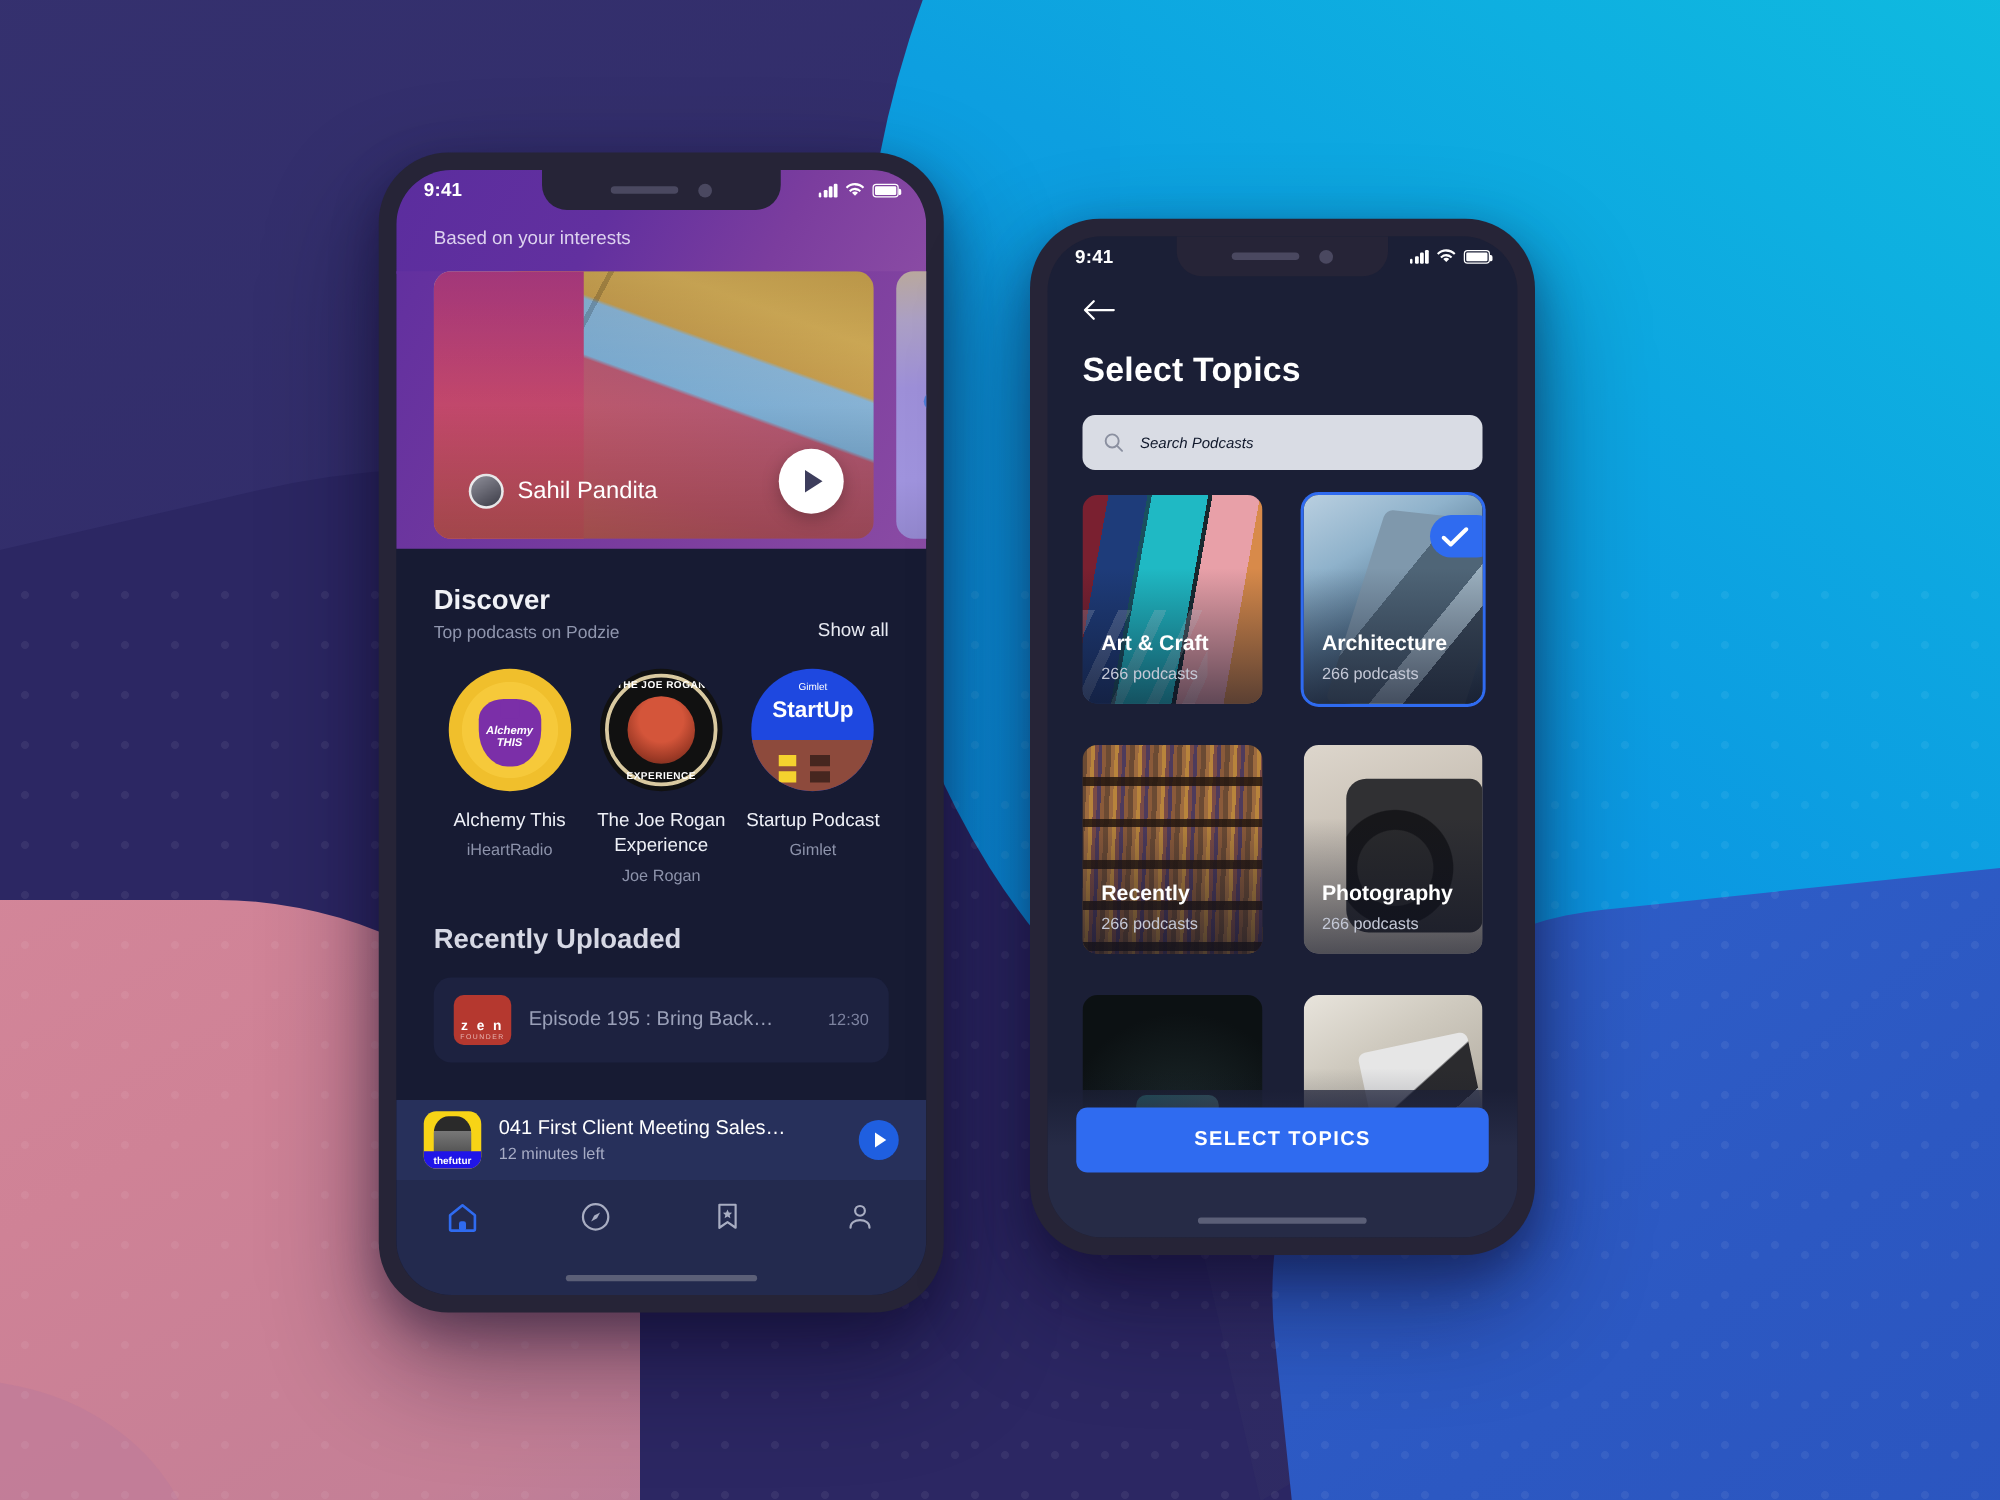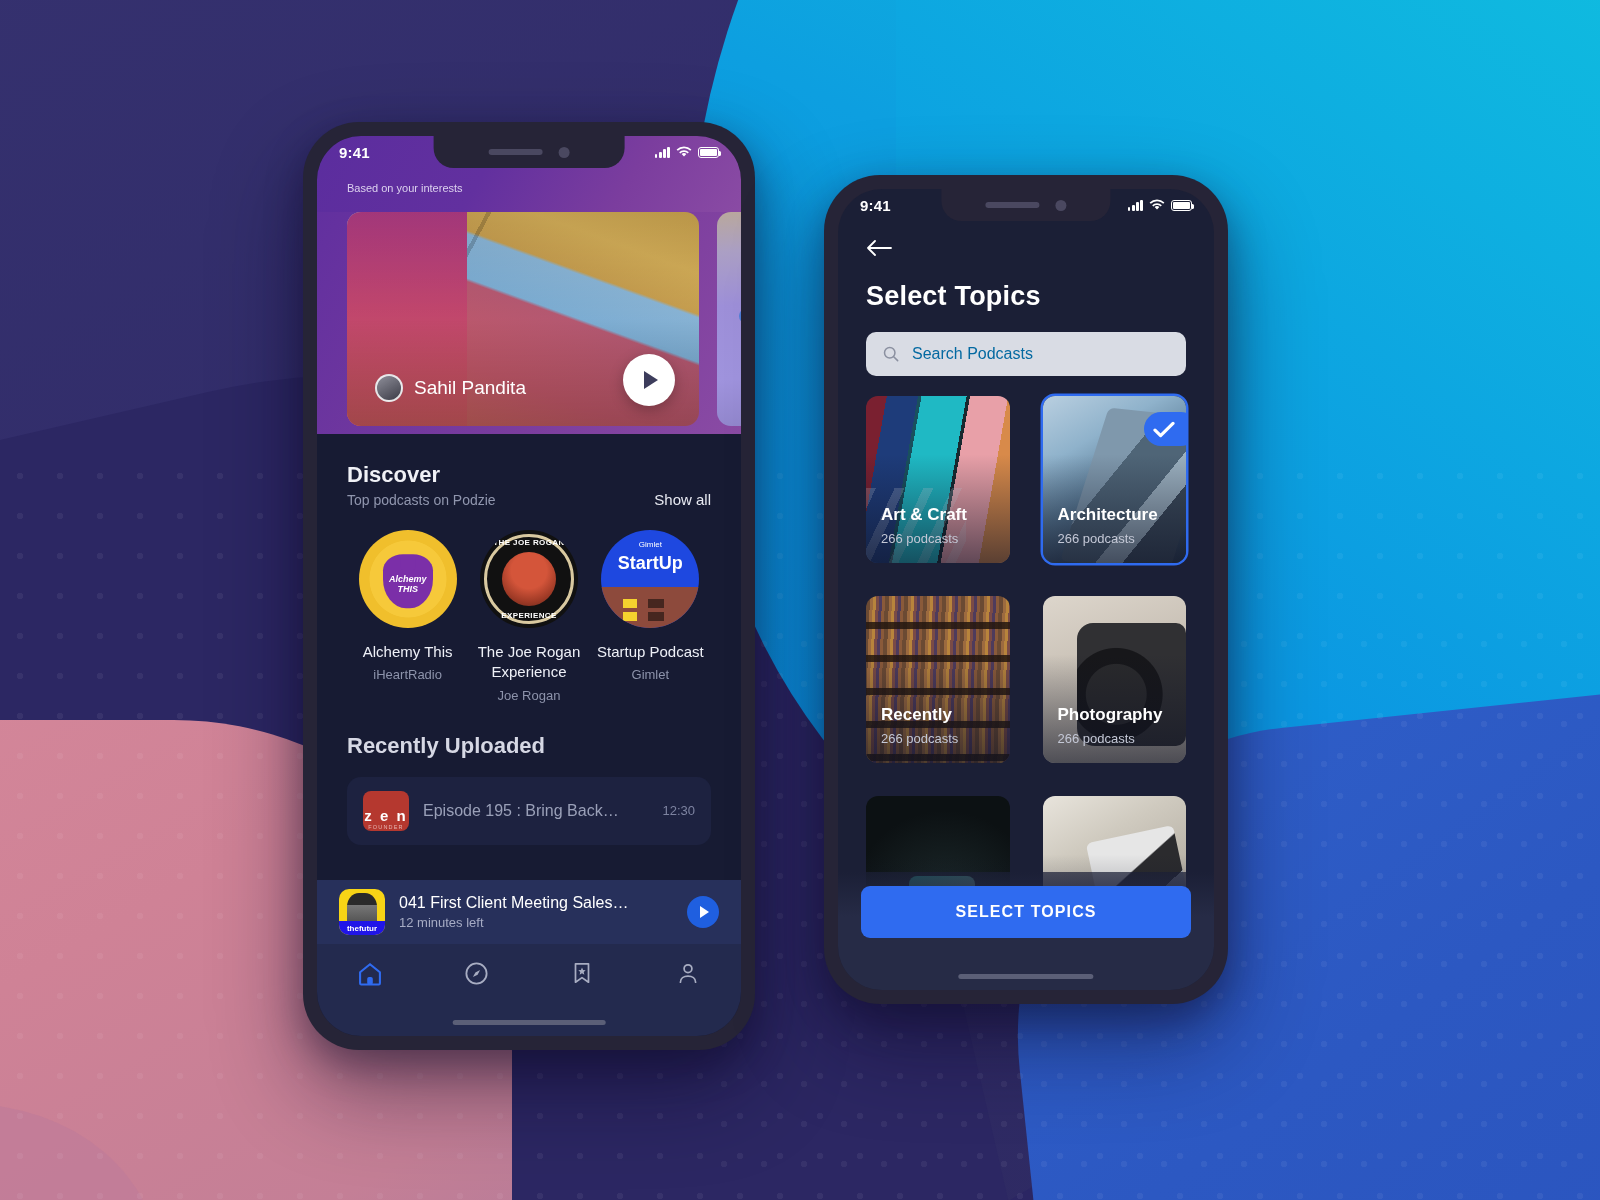--- a/index.html
+++ b/index.html
@@ -119,21 +119,21 @@
 
   
   #phone1 { left:303px; top:122px; width:452px; height:928px; }
   #phone1 .screen { background:#171b33; }
 
   .p1-header {
     position:relative; padding:42px 30px 20px;
     background:linear-gradient(120deg,#5b2d9e 0%,#62309f 40%,#7b3d9e 72%, #8a4ba4 100%);
   }
   .p1-title { font-size:25px; font-weight:bold; color:#fff; letter-spacing:.2px; }
-  .p1-sub { font-size:11px; color:#ddd2ef; margin-top:4px; }
+  .p1-sub { font-size:15px; color:#ddd2ef; margin-top:4px; }
 
   .hero-wrap { position:relative; height:222px; margin-top:-2px;
                background:linear-gradient(120deg,#62309f 0%,#7b3d9e 60%,#8a4ba4 100%); }
   .hero-card {
     position:absolute; left:30px; top:0; width:352px; height:214px;
     border-radius:14px; overflow:hidden;
   }
   .hero-img { position:absolute; inset:0;
     background:
       linear-gradient(118deg, transparent 0 30%, rgba(0,0,0,.18) 30% 31%, transparent 31%),
@@ -199,21 +199,21 @@
   .art-startup .win4 { position:absolute; left:48%; bottom:7%; width:16px; height:9px; background:#46261f;}
   .art-startup .gim { position:absolute; left:50%; top:10%; transform:translateX(-50%); color:#fff; font-size:8px;}
   .art-startup .su { position:absolute; left:50%; top:34%; transform:translate(-50%,-50%); color:#fff; font-size:18px; font-weight:bold;}
 
   .p1-recent { margin-top:30px; }
   .recent-title { font-size:22px; font-weight:bold; color:#d6d8e4; }
   .recent-card { margin-top:18px; background:#1d2240; border-radius:14px; padding:14px 16px;
                  display:flex; align-items:center; gap:14px; }
   .zen-art { width:46px; height:40px; border-radius:8px; background:#b5382f; display:flex;
              flex-direction:column; align-items:center; justify-content:center; flex:none; }
-  .zen-art .z1 { color:#fff; font-size:15px; letter-spacing:2px; font-weight:bold;margin-top:16px; }
+  .zen-art .z1 { color:#fff; font-size:11px; letter-spacing:2px; font-weight:bold;margin-top:16px; }
   .zen-art .z2 { color:#e6b4b0; font-size:5.5px; letter-spacing:1.2px; }
   .recent-ep { flex:1; color:#9aa0b8; font-size:16px; white-space:nowrap; overflow:hidden; }
   .recent-dur { color:#7d83a0; font-size:13px; }
 
   .miniplayer {
     position:absolute; left:0; right:0; bottom:92px; height:64px;
     background:#27305b; display:flex; align-items:center; gap:14px; padding:0 22px; z-index:20;
   }
   .mini-art { width:46px; height:46px; border-radius:10px; overflow:hidden; position:relative; background:#f7d416; flex:none;}
   .mini-art .person { position:absolute; left:50%; top:46%; transform:translate(-50%,-50%);
@@ -234,21 +234,21 @@
   
   #phone2 { left:824px; top:175px; width:404px; height:829px; }
   #phone2 .screen { background:#1b1f36; }
   .p2-inner { padding:46px 28px 0; }
   .back-arrow { width:26px; height:26px; color:#fff; display:flex; align-items:center; }
   .p2-title { margin-top:20px; font-size:27px; font-weight:bold; color:#fff; letter-spacing:.2px; }
   .search {
     margin-top:20px; height:44px; border-radius:10px; background:#d9dce4;
     display:flex; align-items:center; gap:12px; padding:0 16px;
   }
-  .search .ph { color:#0369a1; font-size:16px; }
+  .search .ph { color:#0f172a; font-size:12px;font-style:italic; }
 
   .topics { margin-top:20px; display:grid; grid-template-columns:1fr 1fr; gap:33px; }
   .topic { position:relative; height:167px; border-radius:12px; overflow:hidden; }
   .topic.selected { box-shadow:0 0 0 2.5px #2f6bf0; }
   .topic .shade { position:absolute; inset:0; background:linear-gradient(180deg, rgba(14,18,36,.0) 35%, rgba(14,18,36,.62) 100%); }
   .topic .tlabel { position:absolute; left:15px; bottom:38px; color:#fff; font-size:17px; font-weight:bold; }
   .topic .tcount { position:absolute; left:15px; bottom:17px; color:#c4c8d6; font-size:13px; }
   .check {
     position:absolute; right:-12px; top:16px; width:54px; height:34px; border-radius:17px;
     background:#2f6bf0; display:flex; align-items:center; justify-content:flex-start; padding-left:9px;

